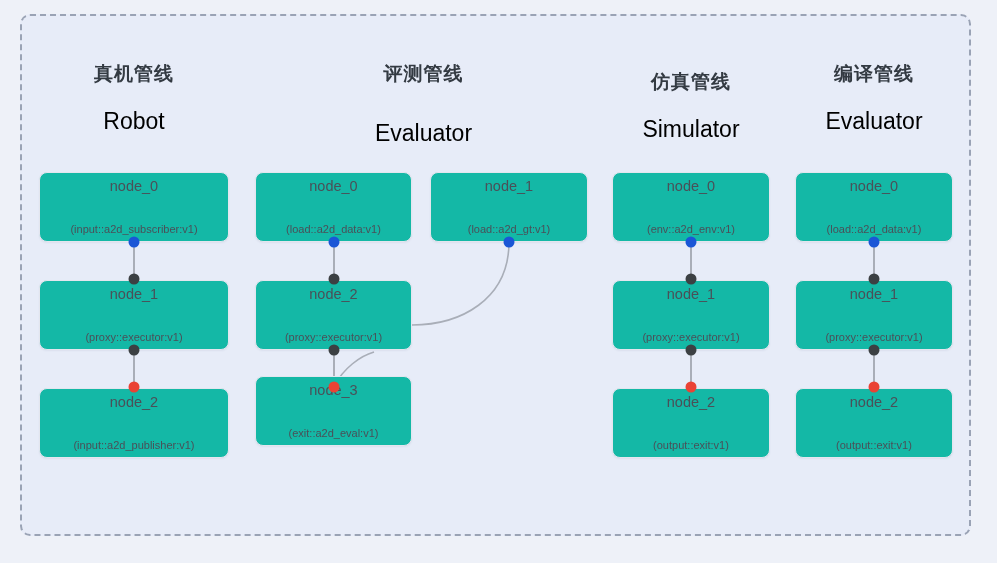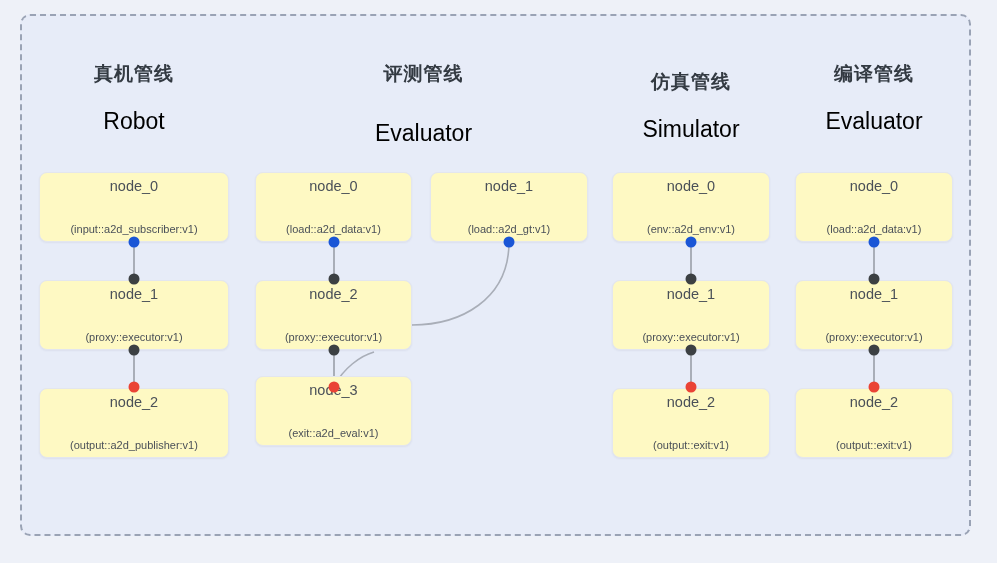--- a/index.html
+++ b/index.html
@@ -55,21 +55,21 @@
     font-weight: 400;
     color: #000000;
     line-height: 26px;
     white-space: nowrap;
   }
 
   
   .node {
     position: absolute;
     box-sizing: border-box;
-    background: #fef9c3;
+    background: #14b8a6;
     border: 1px solid #e3e6ee;
     border-radius: 8px;
     box-shadow: 0 1px 2px rgba(30,40,80,0.06);
     display: flex;
     flex-direction: column;
     align-items: center;
     justify-content: center;
     z-index: 3;
   }
   .node-id {
@@ -146,21 +146,21 @@
   <div class="node" style="left:39px; top:280px; width:190px; height:70px;">
     <div class="node-id">node_1</div>
     <div class="node-type">(proxy::executor:v1)</div>
   </div>
   <div class="link-v" style="left:134px; top:350px; height:38px;"></div>
   <div class="port port-in" style="left:134px; top:350px;"></div>
   <div class="port port-term" style="left:134px; top:387px;"></div>
 
   <div class="node" style="left:39px; top:388px; width:190px; height:70px;">
     <div class="node-id">node_2</div>
-    <div class="node-type">(output::a2d_publisher:v1)</div>
+    <div class="node-type">(input::a2d_publisher:v1)</div>
   </div>
 
   <div class="col-head" style="left:257px; top:62px; width:333px;">
     <div class="col-title-cn">评测管线</div>
     <div class="col-title-en" style="margin-top:34px;">Evaluator</div>
   </div>
 
   <div class="node" style="left:255px; top:172px; width:157px; height:70px;">
     <div class="node-id">node_0</div>
     <div class="node-type">(load::a2d_data:v1)</div>

